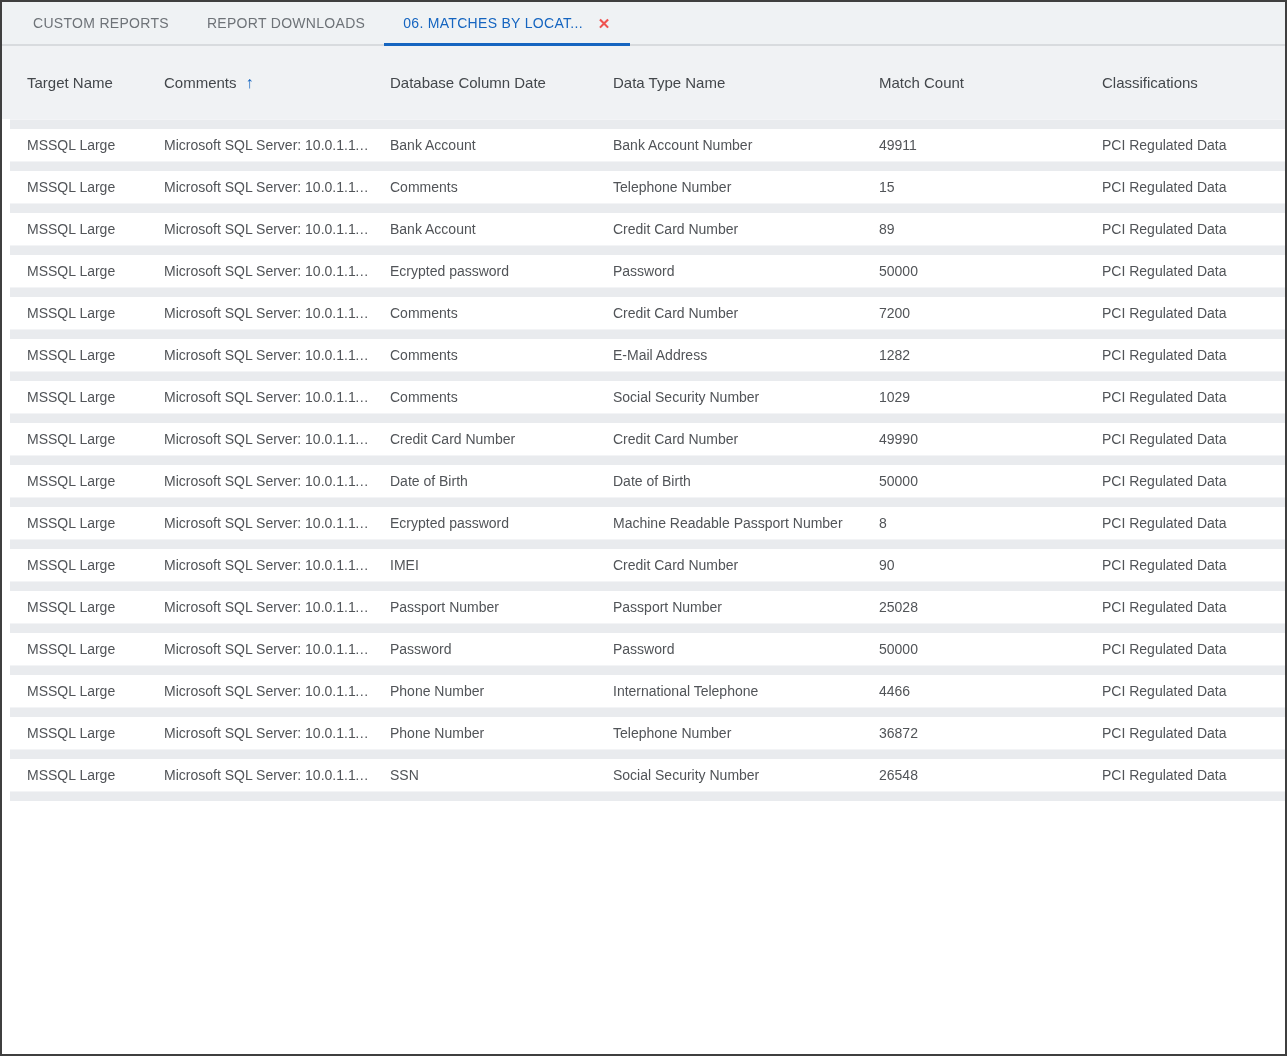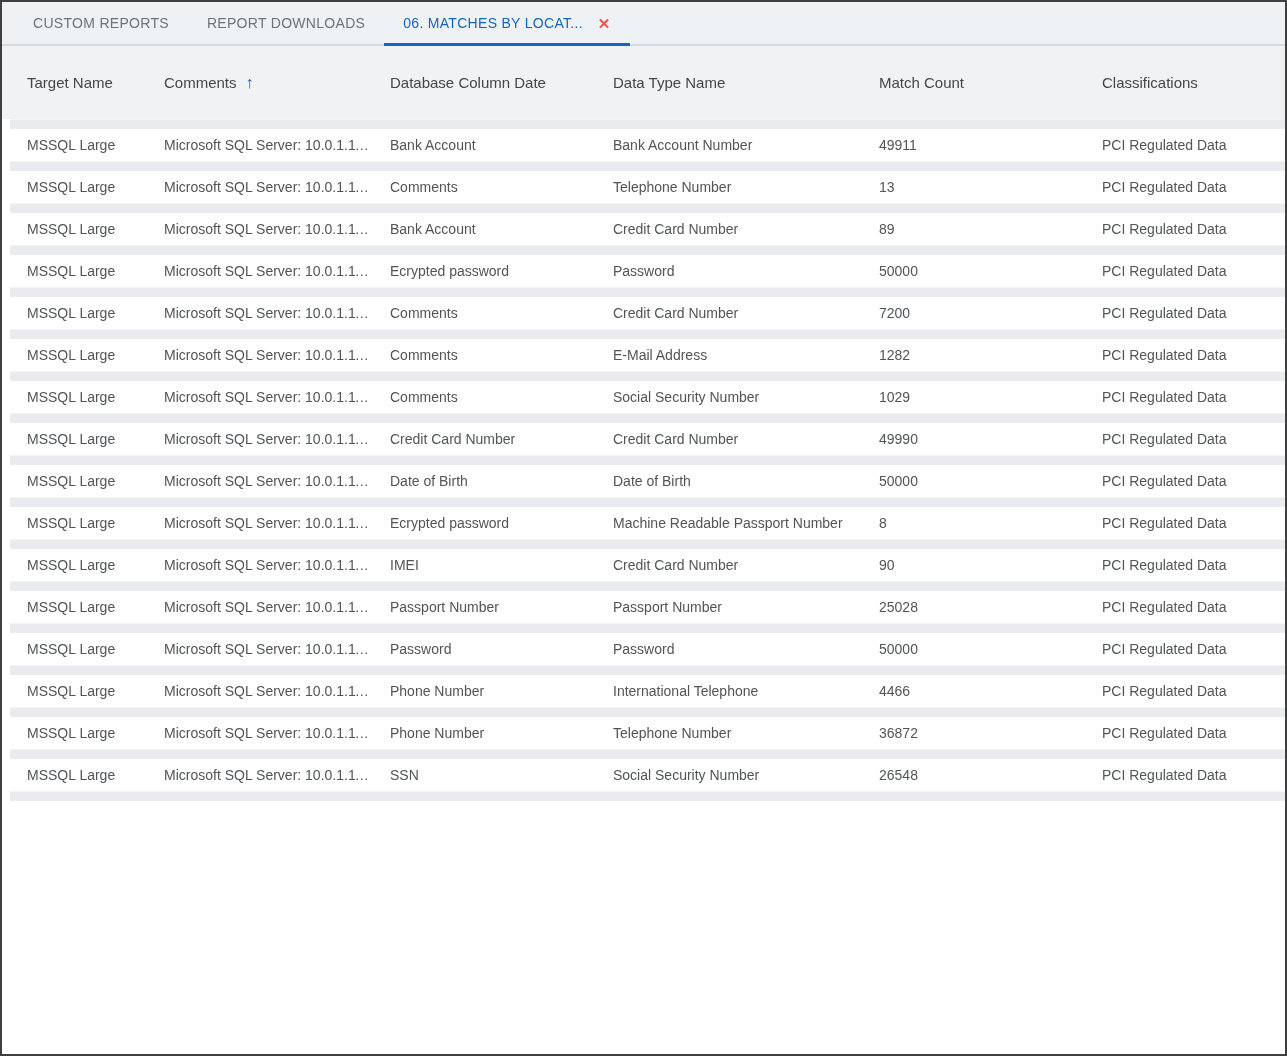--- a/index.html
+++ b/index.html
@@ -143,21 +143,21 @@
         <div class="td">Bank Account Number</div>
         <div class="td">49911</div>
         <div class="td">PCI Regulated Data</div>
       </div>
       <div class="row-gap"></div>
       <div class="trow grid-cols">
         <div class="td">MSSQL Large</div>
         <div class="td">Microsoft SQL Server: 10.0.1.11…</div>
         <div class="td">Comments</div>
         <div class="td">Telephone Number</div>
-        <div class="td">13</div>
+        <div class="td">15</div>
         <div class="td">PCI Regulated Data</div>
       </div>
       <div class="row-gap"></div>
       <div class="trow grid-cols">
         <div class="td">MSSQL Large</div>
         <div class="td">Microsoft SQL Server: 10.0.1.11…</div>
         <div class="td">Bank Account</div>
         <div class="td">Credit Card Number</div>
         <div class="td">89</div>
         <div class="td">PCI Regulated Data</div>

